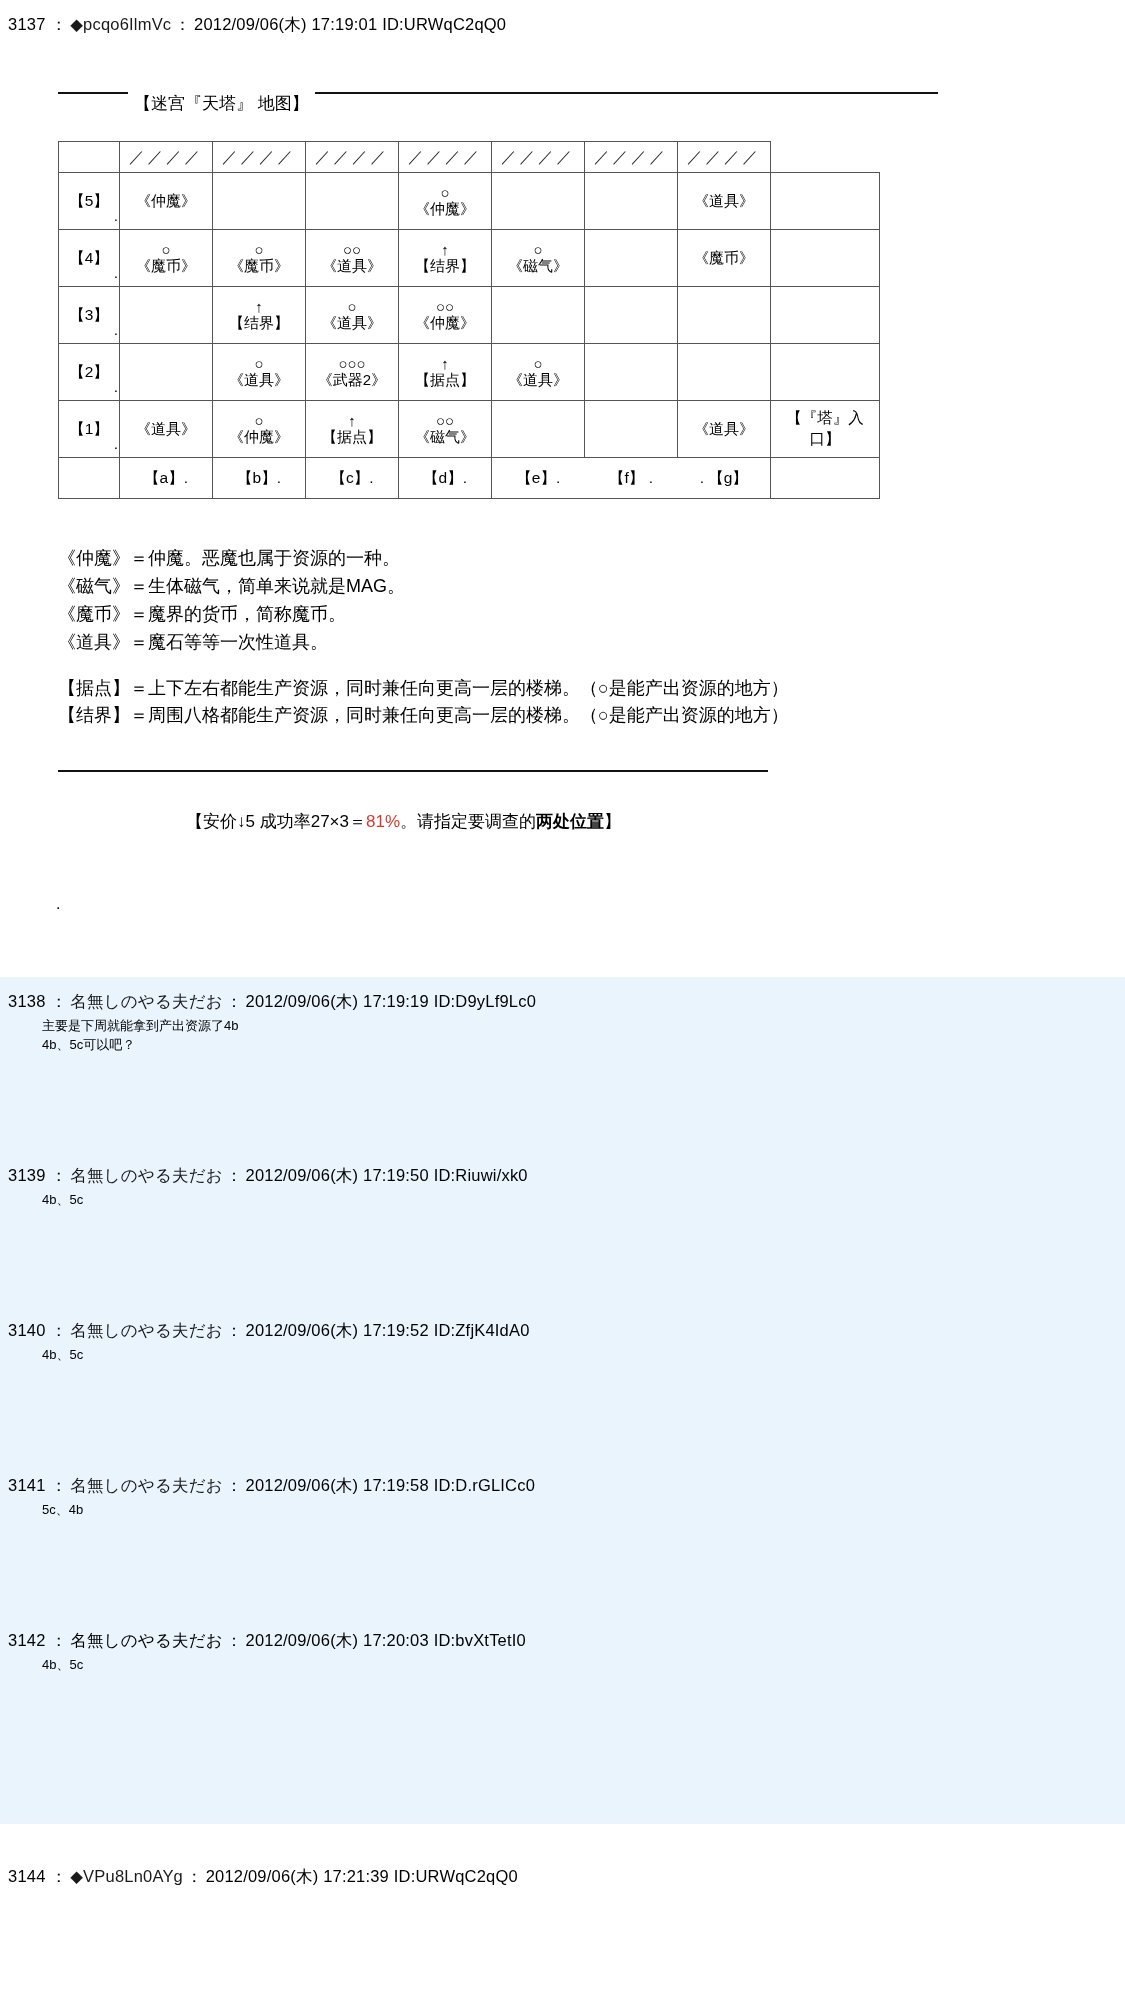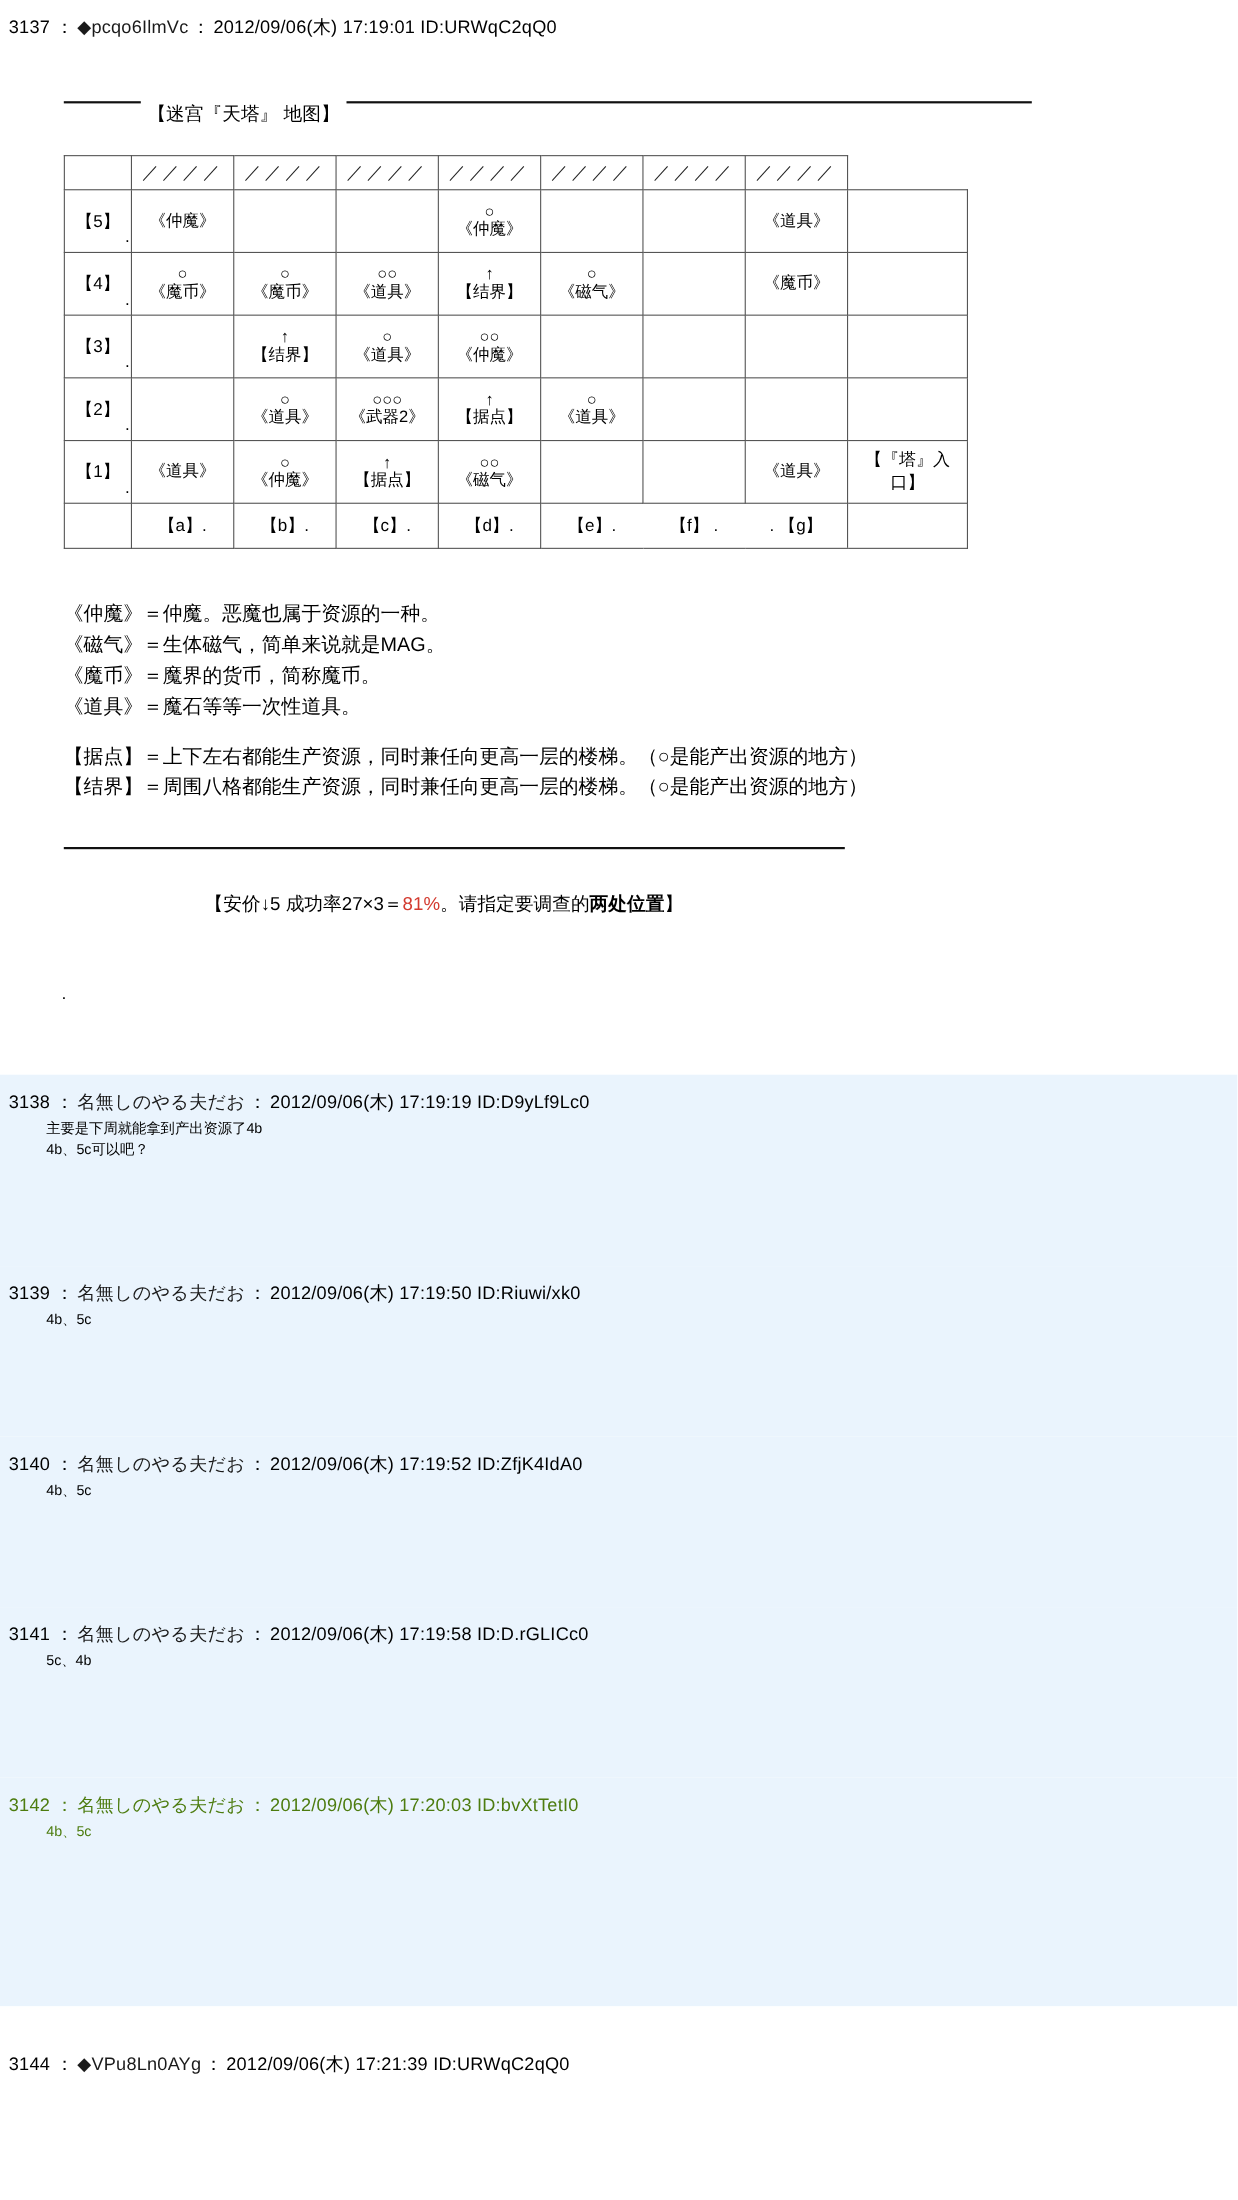--- a/index.html
+++ b/index.html
@@ -28,21 +28,21 @@
   .post-head {
     font-size: 16.5px;
     padding: 14px 0 4px 8px;
     white-space: nowrap;
     letter-spacing: 0.2px;
   }
   .post-head .num { margin-right: 2px; }
   .post-head .sep { margin: 0 3px; }
   .name-anon { color: #1a1a1a; }
   .name-trip { color: #1a1a1a; }
-  .post-red .post-head, .post-red .post-body { color: #4d7c0f; }
+  .post-red .post-head, .post-red .post-body { color: #000000; }
 
   .post-body {
     font-size: 13px;
     line-height: 1.45;
     padding: 0 0 0 42px;
   }
   .post-body div { white-space: pre-wrap; }
 
   
   .map-wrap {

